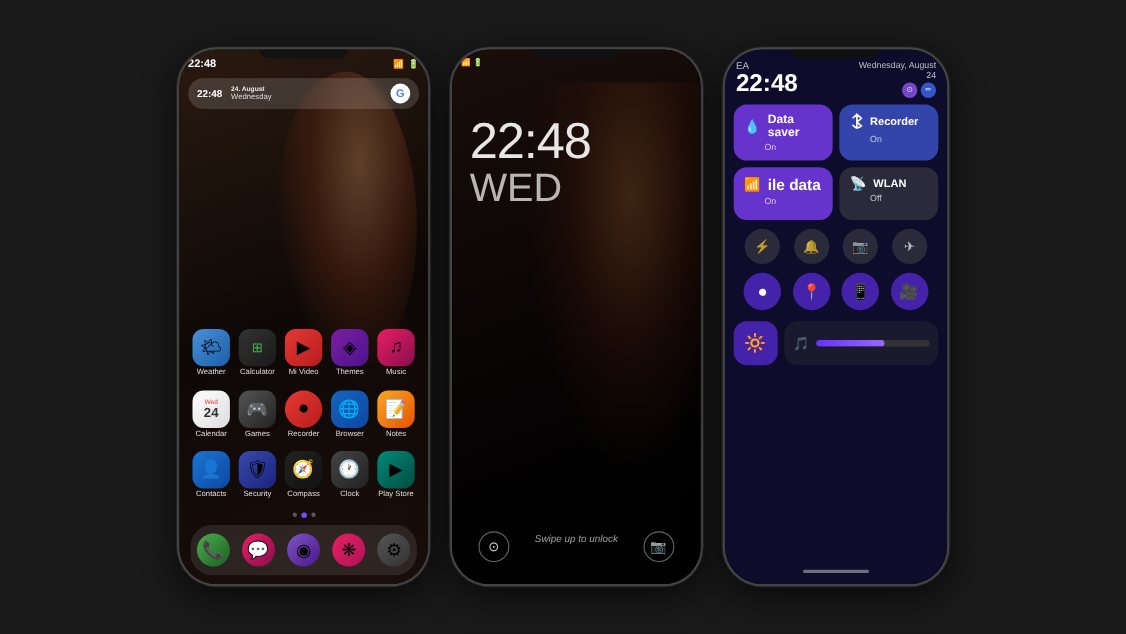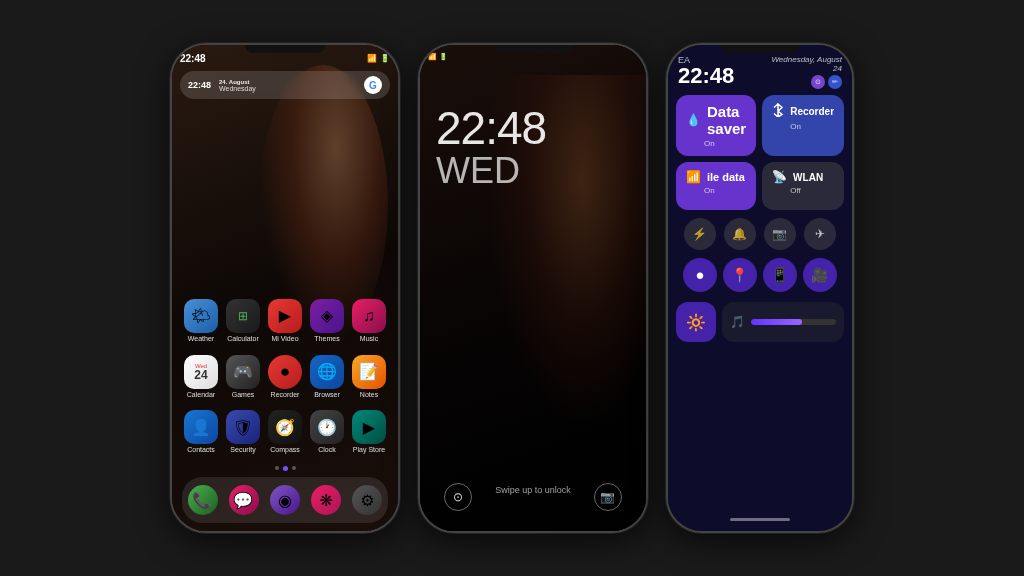--- a/index.html
+++ b/index.html
@@ -206,33 +206,34 @@
       padding: 0 24px;
       z-index: 5;
     }
     .lock-swipe {
       position: absolute;
       bottom: 36px; left: 0; right: 0;
       text-align: center;
       font-size: 9px;
       color: rgba(255,255,255,0.6);
       z-index: 5;
+      font-style: italic;
     }
     .lock-btn {
       width: 28px; height: 28px;
       border-radius: 50%;
       border: 1px solid rgba(255,255,255,0.4);
       display: flex; align-items: center; justify-content: center;
       font-size: 12px;
       color: rgba(255,255,255,0.8);
     }
 
     
     .phone-control {
-      width: 188px;
+      width: 206px;
       height: 490px;
     }
     .phone-control .screen {
       width: 100%;
       height: 100%;
       background: #0d0d2b;
       position: relative;
       overflow: hidden;
     }
     .cc-header {
@@ -250,21 +251,20 @@
       font-weight: 600;
       color: #fff;
       line-height: 1;
     }
     .cc-header-right {
       text-align: right;
     }
     .cc-header-right .cc-date {
       font-size: 8px;
       color: rgba(255,255,255,0.7);
-      font-style: italic;
     }
     .cc-header-icons {
       display: flex;
       gap: 3px;
       margin-top: 2px;
       justify-content: flex-end;
     }
     .cc-header-icon {
       width: 14px; height: 14px;
       border-radius: 50%;
@@ -564,39 +564,39 @@
           <div class="cc-header-icon" style="background:#7744cc;border:none">⊙</div>
           <div class="cc-header-icon" style="background:#3355cc;border:none">✏</div>
         </div>
       </div>
     </div>
 
     <div class="cc-tiles">
       <div class="tile tile-purple">
         <div class="tile-header">
           <span class="tile-icon">💧</span>
-          <span class="tile-title" style="font-size:15px">Data saver</span>
+          <span class="tile-title" style="font-size:11px">Data saver</span>
         </div>
         <div class="tile-subtitle">On</div>
       </div>
       <div class="tile tile-blue">
         <div class="tile-header">
           <span class="tile-icon">
             <svg width="12" height="14" viewBox="0 0 12 14">
                 <path d="M6 1 L10 4.5 L6 8 L6 1Z M6 8 L10 11.5 L6 14 L6 8Z M6 1 L2 4.5 M6 14 L2 10.5" stroke="white" stroke-width="1.5" fill="none"></path>
               </svg>
           </span>
           <span class="tile-title">Recorder</span>
         </div>
         <div class="tile-subtitle">On</div>
       </div>
       <div class="tile tile-purple">
         <div class="tile-header">
           <span class="tile-icon">📶</span>
-          <span class="tile-title" style="font-size:11px">ile data</span>
+          <span class="tile-title" style="font-size:14px">ile data</span>
         </div>
         <div class="tile-subtitle">On</div>
       </div>
       <div class="tile tile-gray">
         <div class="tile-header">
           <span class="tile-icon">📡</span>
           <span class="tile-title">WLAN</span>
         </div>
         <div class="tile-subtitle">Off</div>
       </div>

